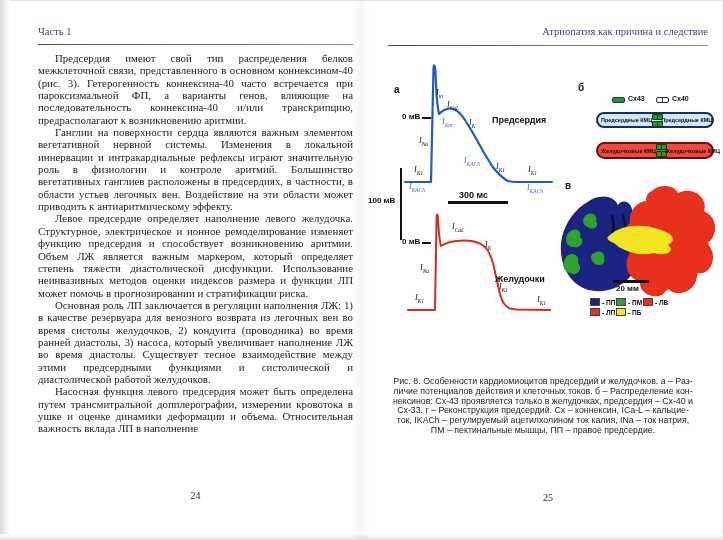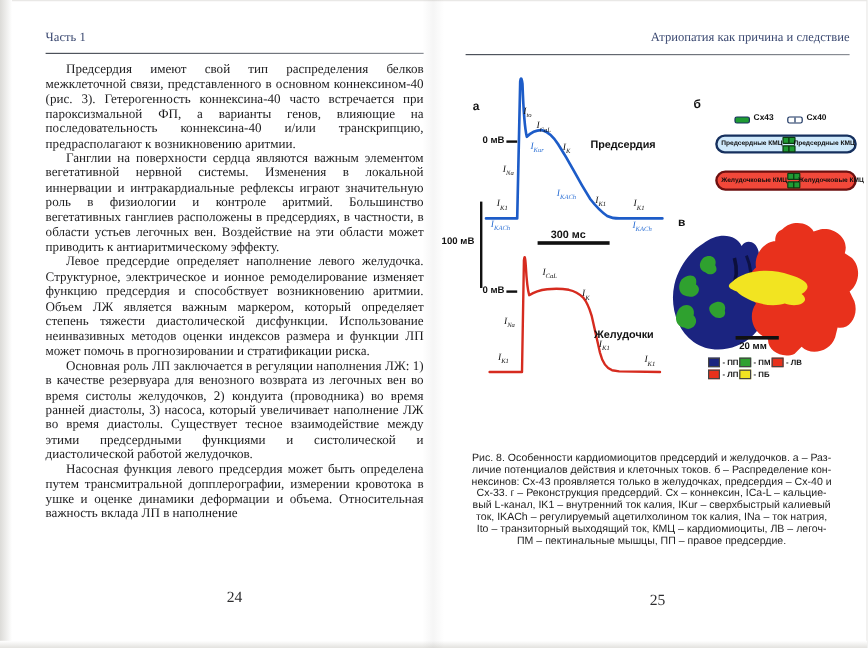--- a/index.html
+++ b/index.html
@@ -12,21 +12,21 @@
   .gutter{position:absolute;left:352px;top:0;width:18px;height:540px;
           background:linear-gradient(90deg,rgba(255,255,255,0),rgba(120,120,120,.07),rgba(255,255,255,0));}
   .page{position:absolute;top:0;height:540px;}
   .page-left{left:0;width:362px;text-decoration:underline;}
   .page-right{left:362px;width:361px;}
   .runhead{position:absolute;top:26px;font-size:10.5px;color:#3c4a72;}
   .rule{position:absolute;height:1px;background:linear-gradient(90deg,#4a4f58,#8a8e95);}
   .bodytext{position:absolute;left:38px;top:52px;width:315px;font-size:10.9px;
             line-height:12.35px;color:#1d1d1f;text-align:justify;}
   .bodytext p{margin:0;text-indent:17px;}
-  .pagenum{position:absolute;width:315px;text-align:center;font-size:13px;color:#2e2e30;}
+  .pagenum{position:absolute;width:315px;text-align:center;font-size:10px;color:#2e2e30;}
   
   .fig{position:absolute;left:0;top:0;width:361px;height:540px;}
   .fig svg{position:absolute;}
   .panel-label{position:absolute;font:bold 10px "Liberation Sans",sans-serif;color:#111;}
   .figtext{position:absolute;font:bold 8px "Liberation Sans",sans-serif;color:#111;white-space:nowrap;}
   .figtitle{position:absolute;font:bold 9px "Liberation Sans",sans-serif;color:#111;white-space:nowrap;}
   .dash{position:absolute;height:2px;background:#111;}
   .vbar{position:absolute;width:2px;background:#111;}
   .hbar{position:absolute;height:3px;background:#111;}
   .cur{position:absolute;font:italic 8px "Liberation Serif",serif;color:#101010;white-space:nowrap;}
@@ -193,23 +193,21 @@
         <span class="hl-swatch" style="background: rgb(242, 228, 33);"></span>
         <span class="hl-label">- ПБ</span>
       </div>
     </div>
 
     <div class="caption">
       <div>Рис. 8. Особенности кардиомиоцитов предсердий и желудочков. а – Раз-</div>
       <div>личие потенциалов действия и клеточных токов. б – Распределение кон-</div>
       <div>нексинов: Сх-43 проявляется только в желудочках, предсердия – Сх-40 и</div>
       <div>Сх-33. г – Реконструкция предсердий. Сх – коннексин, ICa-L – кальцие-</div>
-      <div>вый L-канал, IK1 – внутренний ток калия, IKur – сверхбыстрый калиевый</div>
       <div>ток, IKACh – регулируемый ацетилхолином ток калия, INa – ток натрия,</div>
-      <div>Ito – транзиторный выходящий ток, КМЦ – кардиомиоциты, ЛВ – легоч-</div>
       <div>ПМ – пектинальные мышцы, ПП – правое предсердие.</div>
     </div>
 
     <div class="pagenum" style="left:26px;top:492px;width:320px;">25</div>
   </div>
 
   <div class="gutter"></div>
 </div>
 
 </body></html>

